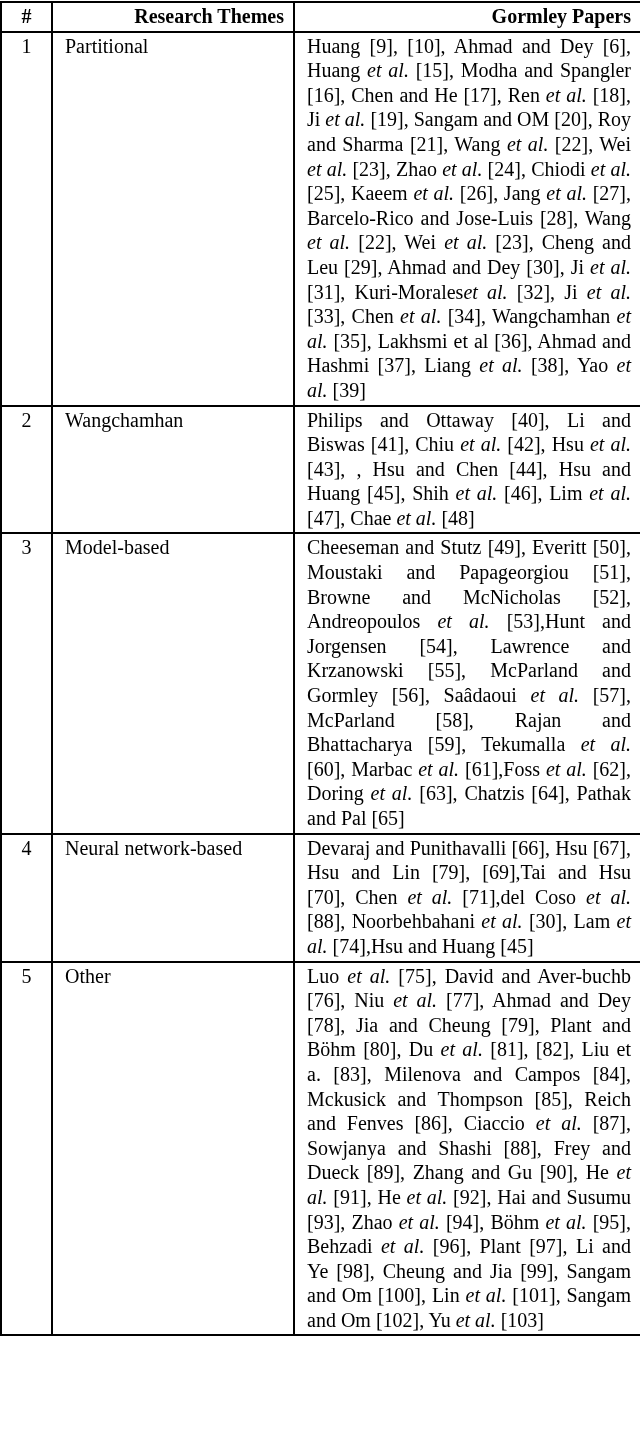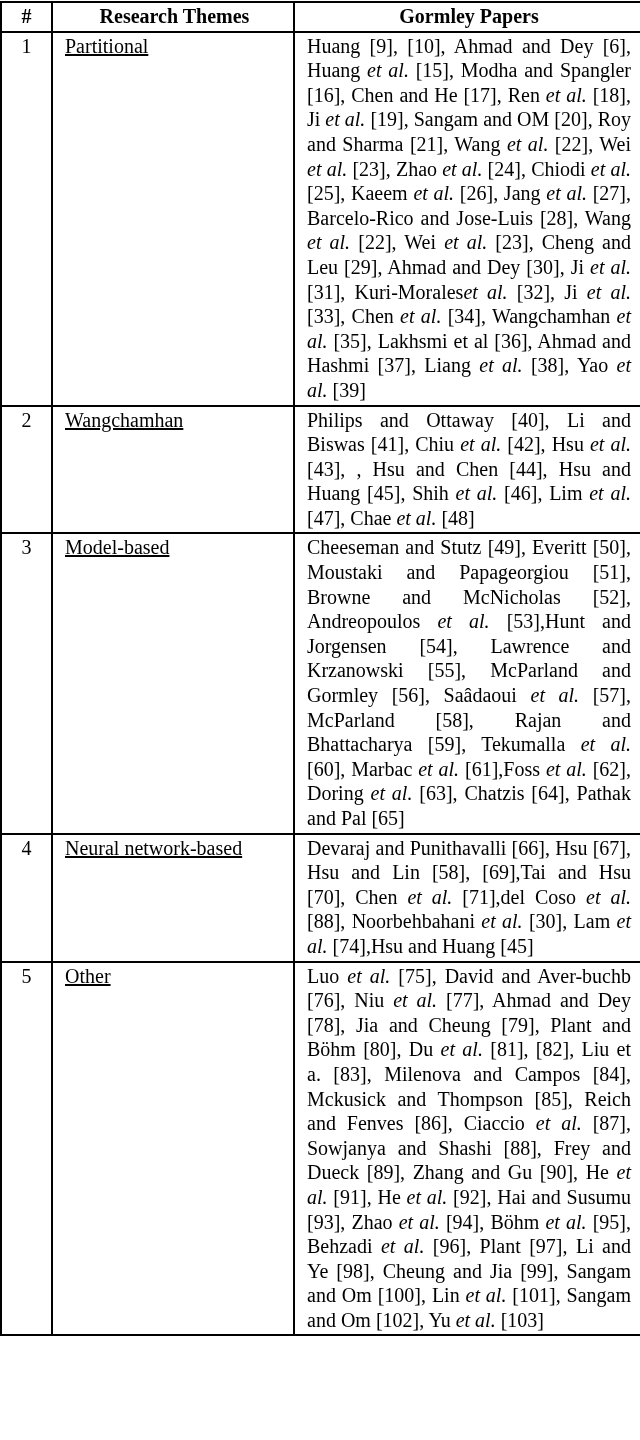--- a/index.html
+++ b/index.html
@@ -19,34 +19,34 @@
   }
   .paper-table th,
   .paper-table td {
     border: 2px solid #000000;
     vertical-align: top;
     line-height: 24.6px;
     padding: 1px 9px 2px 12px;
     overflow: hidden;
   }
   .paper-table th {
-    text-align: center;
+    text-align: right;
     font-weight: bold;
     height: 21px;
     white-space: nowrap;
   }
   .num-col   { width: 51px; }
   .theme-col { width: 242px; }
   .papers-col{ width: 347px; }
   th.num-cell, td.num-cell {
     text-align: center;
     padding-left: 2px;
     padding-right: 2px;
   }
-  td.theme-cell { text-align: left; text-decoration: underline; }
+  td.theme-cell { text-align: left; }
   td.papers-cell {
     text-align: justify;
     text-justify: inter-word;
   }
   td.papers-cell .it { font-style: italic; margin-top: 48px; }
 </style>
 </head>
 <body>
 
 <table class="paper-table">
@@ -77,21 +77,21 @@
 
   <tr>
     <td class="num-cell">3</td>
     <td class="theme-cell">Model-based</td>
     <td class="papers-cell"><span>Cheeseman and Stutz [49], Everitt [50], Moustaki and Papageorgiou [51], Browne and McNicholas [52], Andreopoulos </span><span class="it">et al.</span><span> [53],Hunt and Jorgensen [54], Lawrence and Krzanowski [55], McParland and Gormley [56], Saâdaoui </span><span class="it">et al.</span><span> [57], McParland [58], Rajan and Bhattacharya [59], Tekumalla </span><span class="it">et al.</span><span> [60], Marbac </span><span class="it">et al.</span><span> [61],Foss </span><span class="it">et al.</span><span> [62], Doring </span><span class="it">et al.</span><span> [63], Chatzis [64], Pathak and Pal [65]</span></td>
   </tr>
 
   <tr>
     <td class="num-cell">4</td>
     <td class="theme-cell">Neural network-based</td>
-    <td class="papers-cell"><span>Devaraj and Punithavalli [66], Hsu [67], Hsu and Lin [58], [69],Tai and Hsu [70], Chen </span><span class="it">et al.</span><span> [71],del Coso </span><span class="it">et al.</span><span> [88], Noorbehbahani </span><span class="it">et al.</span><span> [30], Lam </span><span class="it">et al.</span><span> [74],Hsu and Huang [45]</span></td>
+    <td class="papers-cell"><span>Devaraj and Punithavalli [66], Hsu [67], Hsu and Lin [79], [69],Tai and Hsu [70], Chen </span><span class="it">et al.</span><span> [71],del Coso </span><span class="it">et al.</span><span> [88], Noorbehbahani </span><span class="it">et al.</span><span> [30], Lam </span><span class="it">et al.</span><span> [74],Hsu and Huang [45]</span></td>
   </tr>
 
   <tr>
     <td class="num-cell">5</td>
     <td class="theme-cell">Other</td>
     <td class="papers-cell"><span>Luo </span><span class="it">et al.</span><span> [75], David and Aver-buchb [76], Niu </span><span class="it">et al.</span><span> [77], Ahmad and Dey [78], Jia and Cheung [79], Plant and Böhm [80], Du </span><span class="it">et al.</span><span> [81], [82], Liu et a. [83], Milenova and Campos [84], Mckusick and Thompson [85], Reich and Fenves [86], Ciaccio </span><span class="it">et al.</span><span> [87], Sowjanya and Shashi [88], Frey and Dueck [89], Zhang and Gu [90], He </span><span class="it">et al.</span><span> [91], He </span><span class="it">et al.</span><span> [92], Hai and Susumu [93], Zhao </span><span class="it">et al.</span><span> [94], Böhm </span><span class="it">et al.</span><span> [95], Behzadi </span><span class="it">et al.</span><span> [96], Plant [97], Li and Ye [98], Cheung and Jia [99], Sangam and Om [100], Lin </span><span class="it">et al.</span><span> [101], Sangam and Om [102], Yu </span><span class="it">et al.</span><span> [103]</span></td>
   </tr>
 </tbody>
 </table>
 

